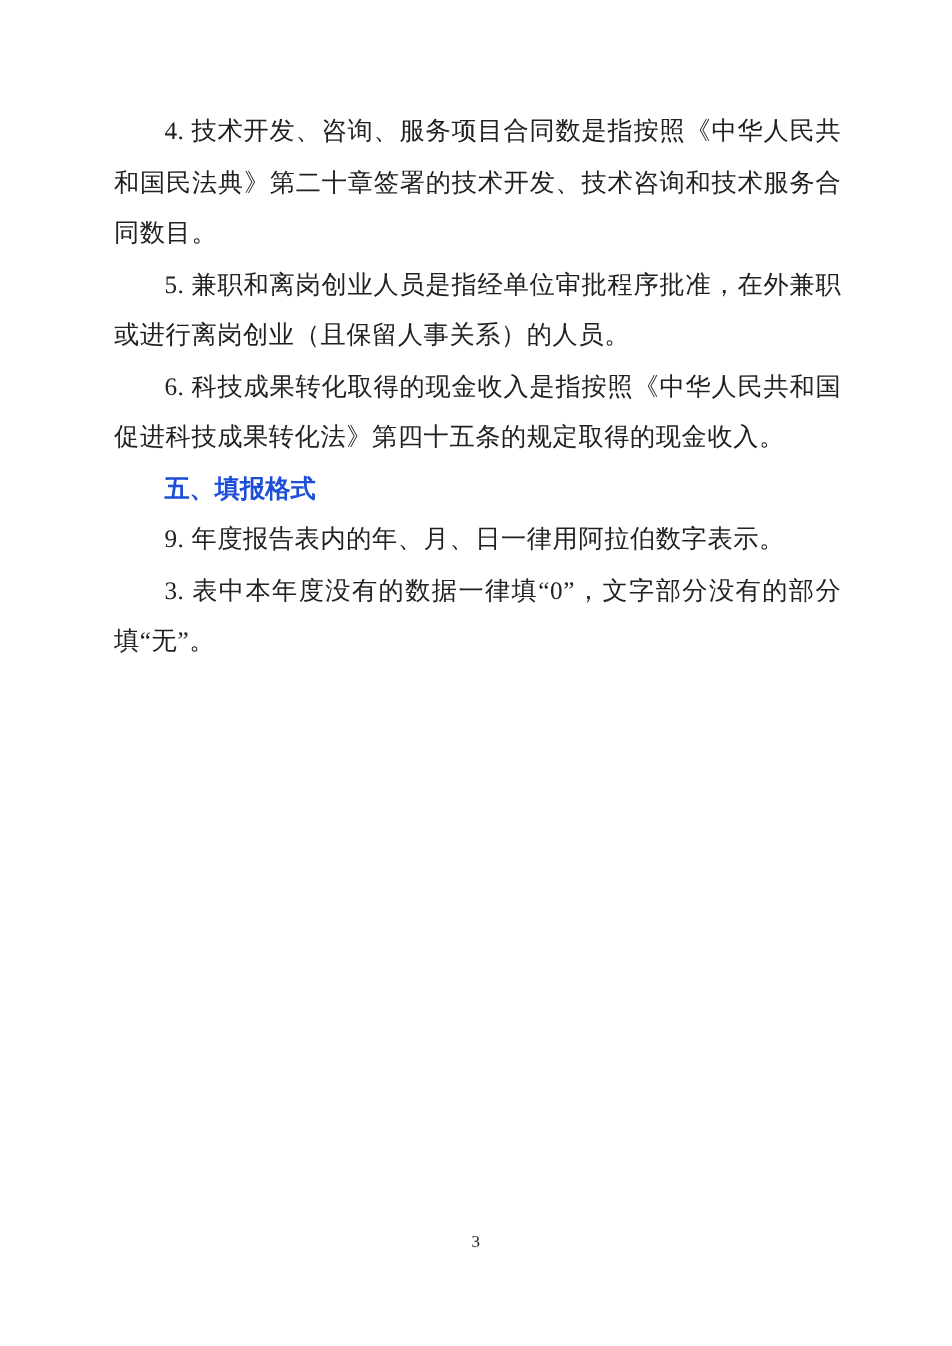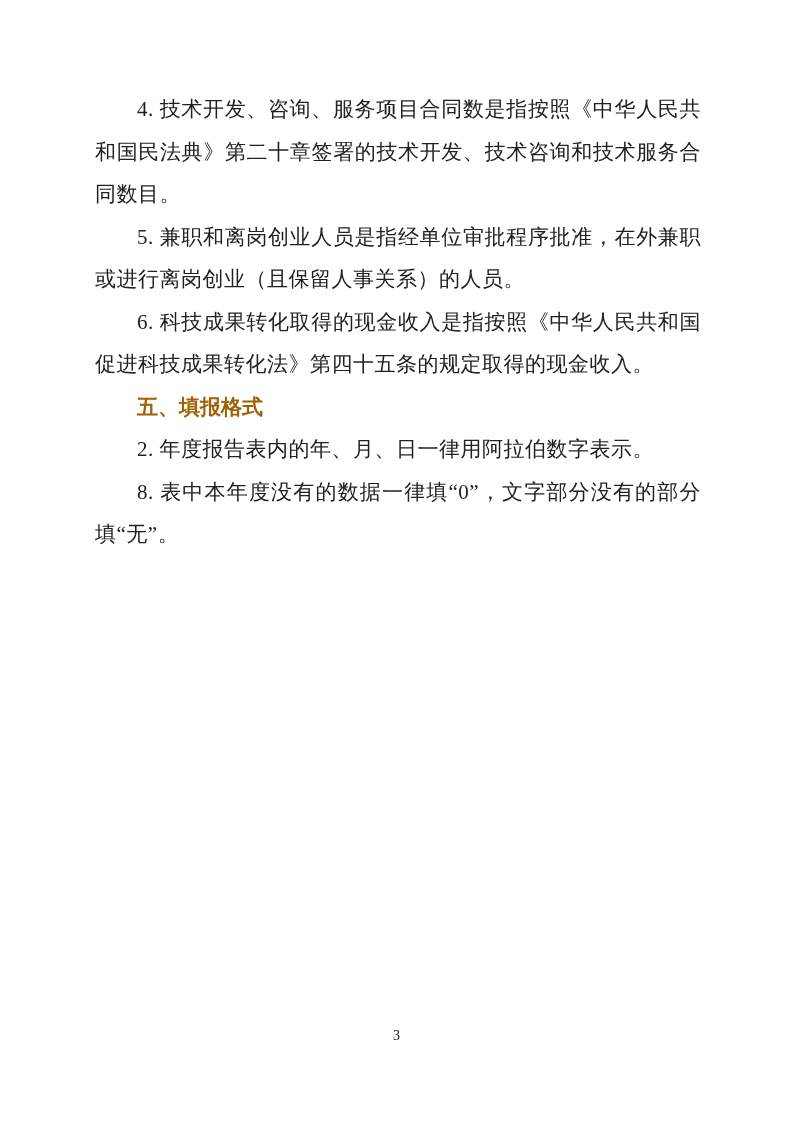--- a/index.html
+++ b/index.html
@@ -31,21 +31,21 @@
     text-justify: inter-character;
     letter-spacing: 0.5px;
   }
   .content h2.heading {
     margin: 0;
     font-family: Liberation Serif, serif;
     font-weight: bold;
     font-size: 21px;
     line-height: 42.5px;
     text-indent: 2em;
-    color: #a16207;
+    color: #1d4ed8;
   }
   .page-number {
     position: absolute;
     left: 0;
     right: 0;
     top: 1028px;
     text-align: center;
     font-size: 14px;
     color: #1a1a1a;
     font-family: "Liberation Serif", "DejaVu Serif", serif;
@@ -53,17 +53,17 @@
 </style>
 </head>
 <body>
 
 <div class="page">
   <div class="content">
     <p class="body">4. 技术开发、咨询、服务项目合同数是指按照《中华人民共和国民法典》第二十章签署的技术开发、技术咨询和技术服务合同数目。</p>
     <p class="body">5. 兼职和离岗创业人员是指经单位审批程序批准，在外兼职或进行离岗创业（且保留人事关系）的人员。</p>
     <p class="body">6. 科技成果转化取得的现金收入是指按照《中华人民共和国促进科技成果转化法》第四十五条的规定取得的现金收入。</p>
     <h2 class="heading">五、填报格式</h2>
-    <p class="body">2. 年度报告表内的年、月、日一律用阿拉伯数字表示。</p>
-    <p class="body">8. 表中本年度没有的数据一律填“0”，文字部分没有的部分填“无”。</p>
+    <p class="body">9. 年度报告表内的年、月、日一律用阿拉伯数字表示。</p>
+    <p class="body">3. 表中本年度没有的数据一律填“0”，文字部分没有的部分填“无”。</p>
   </div>
   <div class="page-number">3</div>
 </div>
 
 </body></html>

